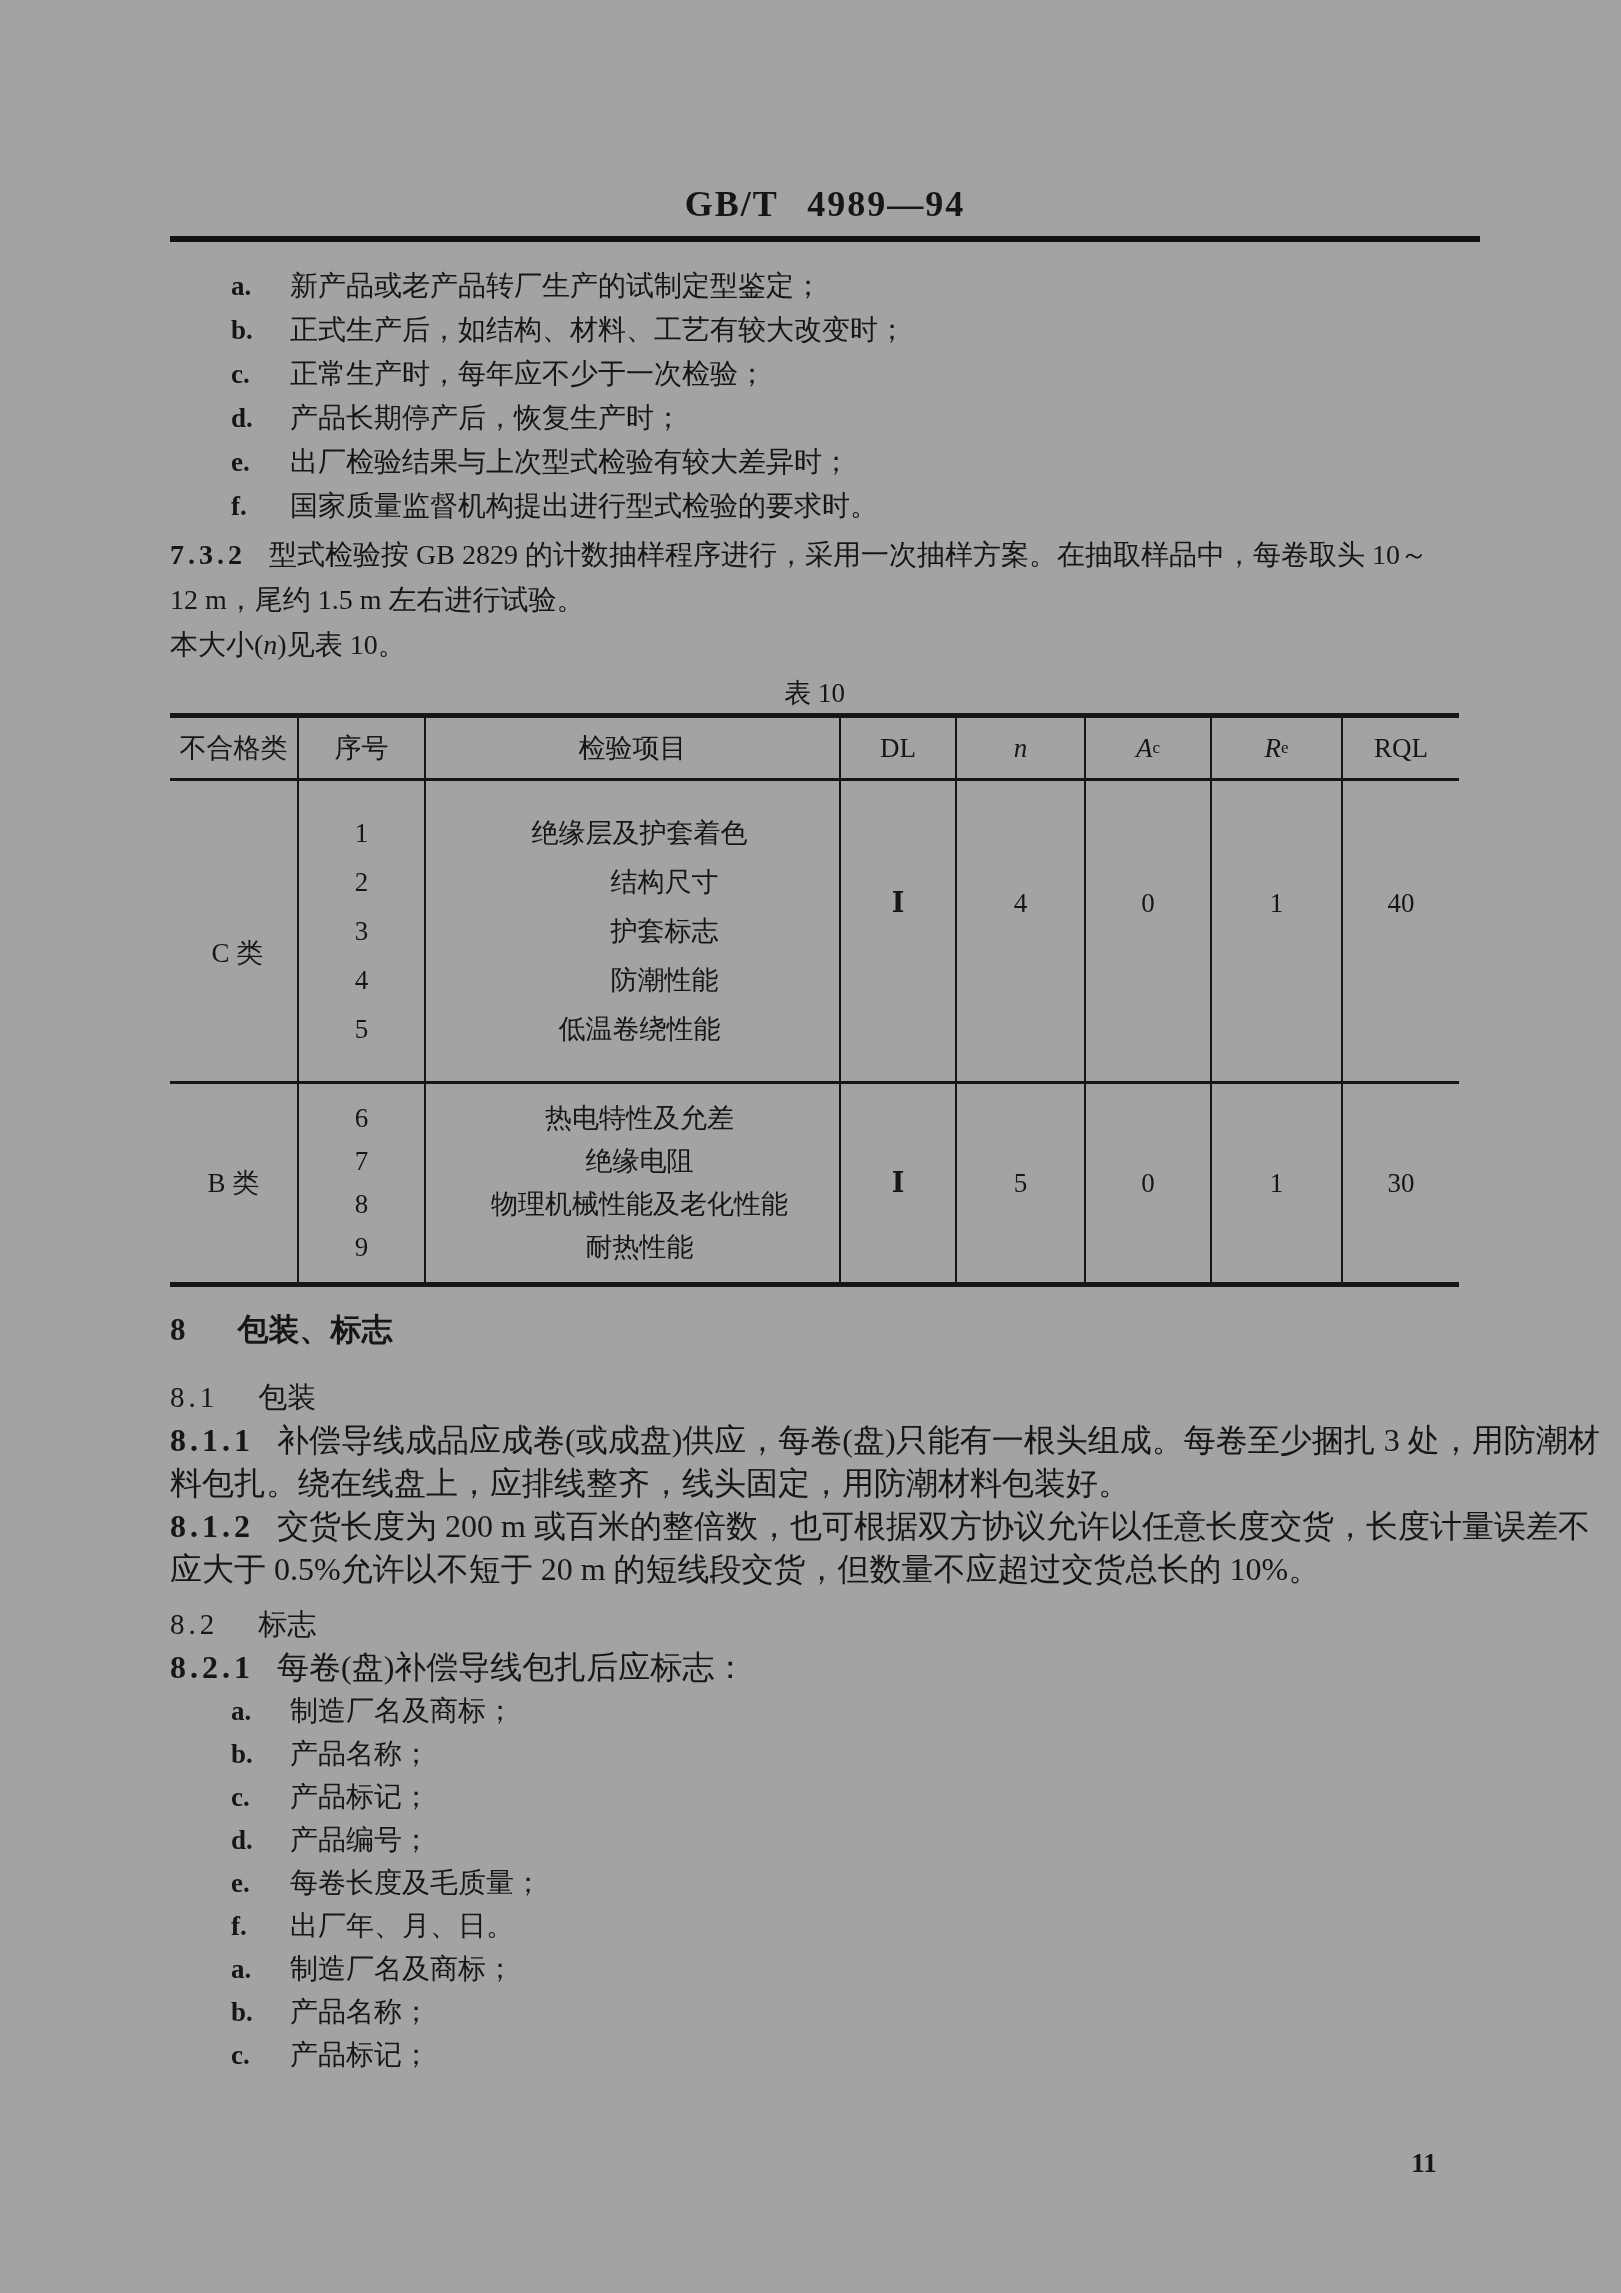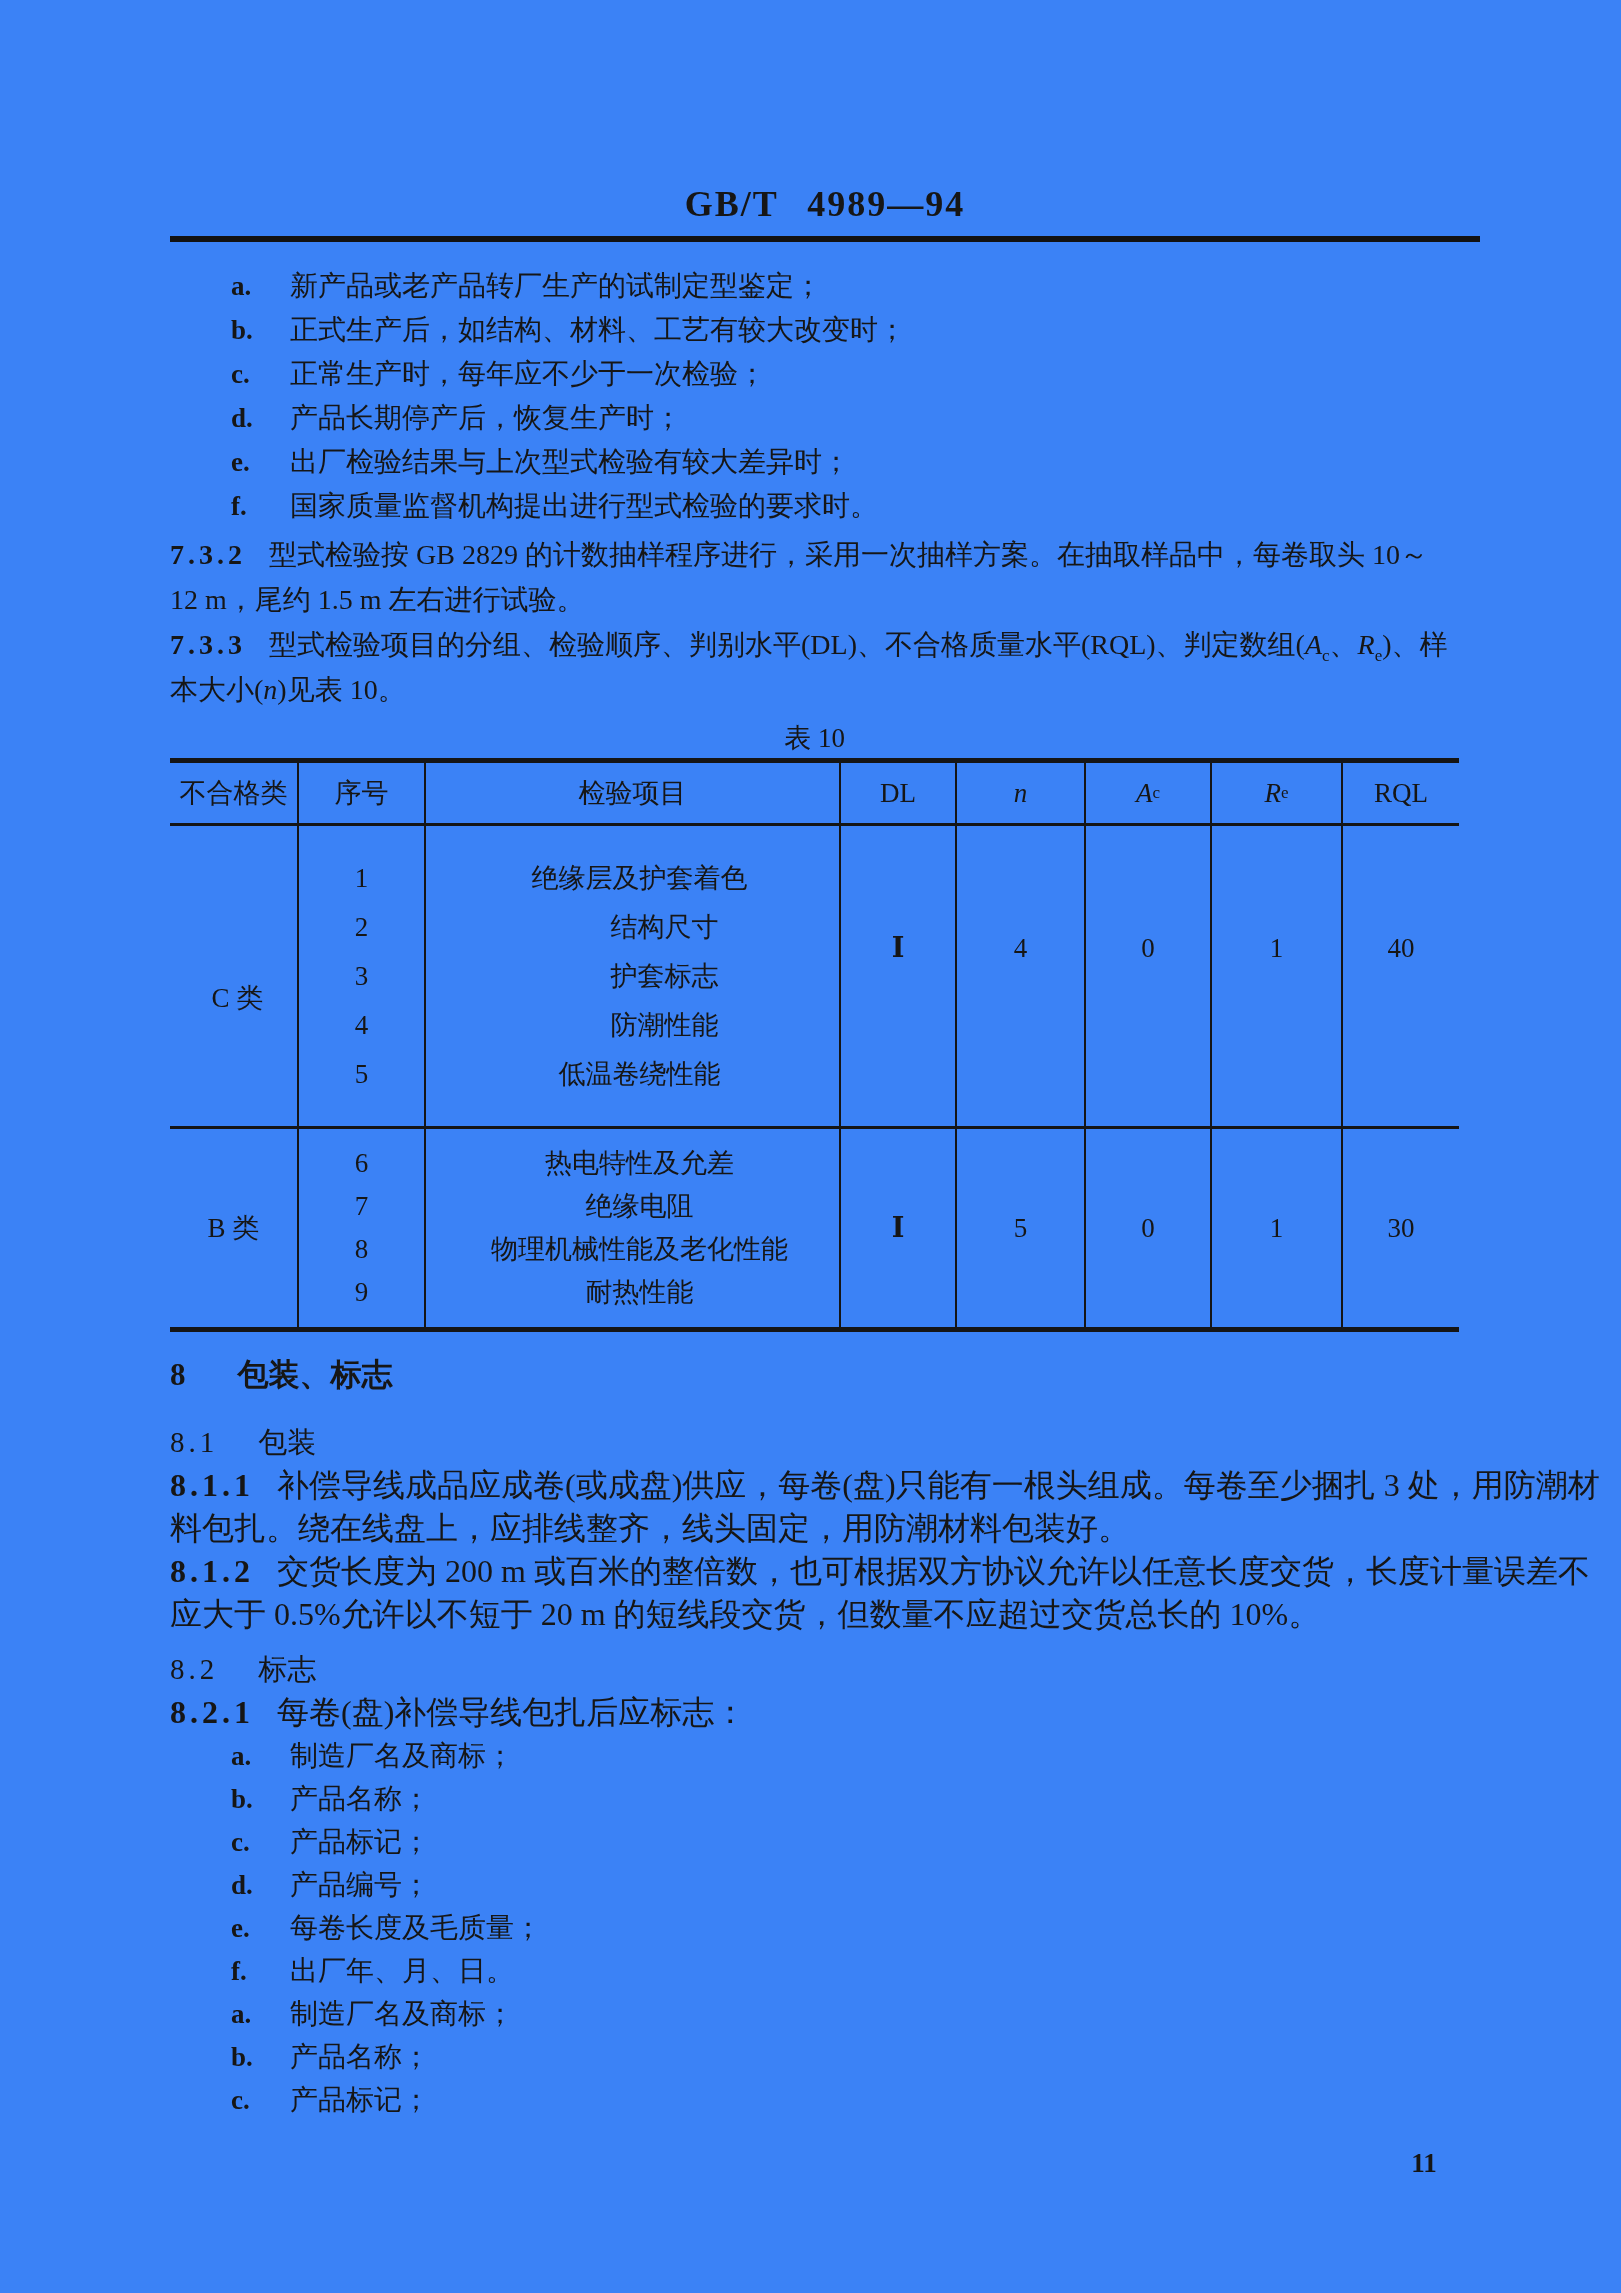--- a/index.html
+++ b/index.html
@@ -1,19 +1,19 @@
 <!DOCTYPE html>
 <html><head>
 <meta charset="utf-8">
 <style>
   html,body{margin:0;padding:0;background:#8a8a8a;}
   .page{
     position:relative;
     width:1621px;height:2293px;
-    background:#3b82f6;
+    background:#a3a3a3;
     color:#161616;
     font-family:"Liberation Serif","DejaVu Serif",serif;
     box-sizing:border-box;
     padding:0 141px 0 170px;
     overflow:hidden;
   }
   
   .title{
     margin-top:182px;height:44px;line-height:44px;
     text-align:center;font-size:36px;font-weight:bold;
@@ -94,23 +94,20 @@
     <div class="pline">
       <span class="num">7.3.2</span><span>型式检验按 GB 2829 的计数抽样程序进行，采用一次抽样方案。在抽取样品中，每卷取头 10～</span>
     </div>
     <div class="pline">
       <span>12 m，尾约 1.5 m 左右进行试验。</span>
     </div>
   </div>
 
   <div class="para">
     <div class="pline">
-      <span class="num">7.3.3</span><span>型式检验项目的分组、检验顺序、判别水平(DL)、不合格质量水平(RQL)、判定数组(</span><span class="it">A</span><sub>c</sub><span>、</span><span class="it">R</span><sub>e</sub><span>)、样</span>
-    </div>
-    <div class="pline">
       <span>本大小(</span><span class="it">n</span><span>)见表 10。</span>
     </div>
   </div>
 
   <div class="t10cap">表 10</div>
   <div class="t10">
     <div class="trow thead">
       <div class="c">不合格类</div>
       <div class="c">序号</div>
       <div class="c">检验项目</div>

